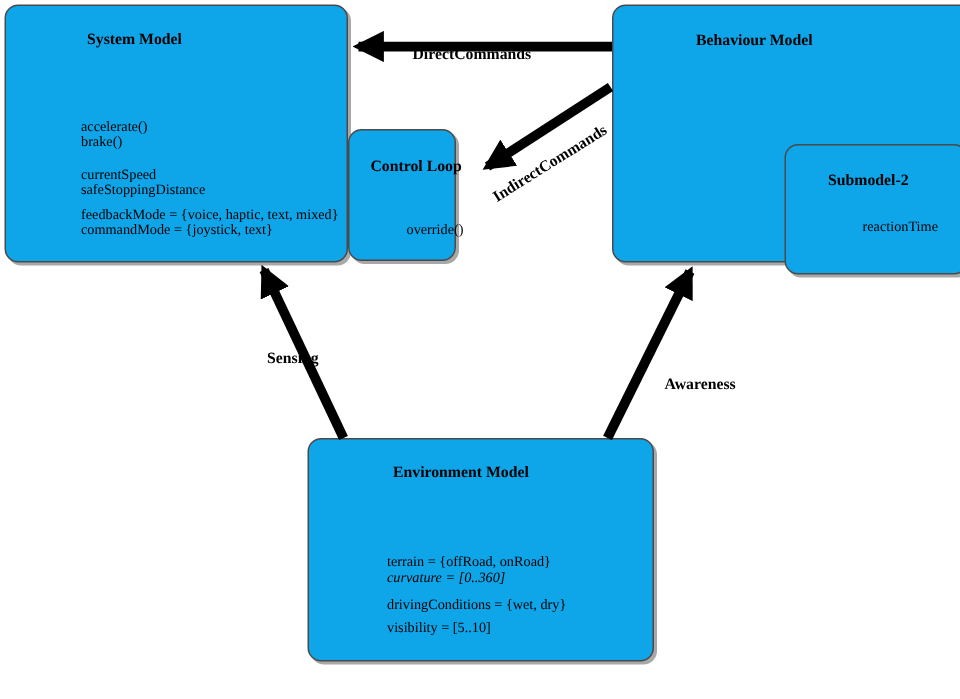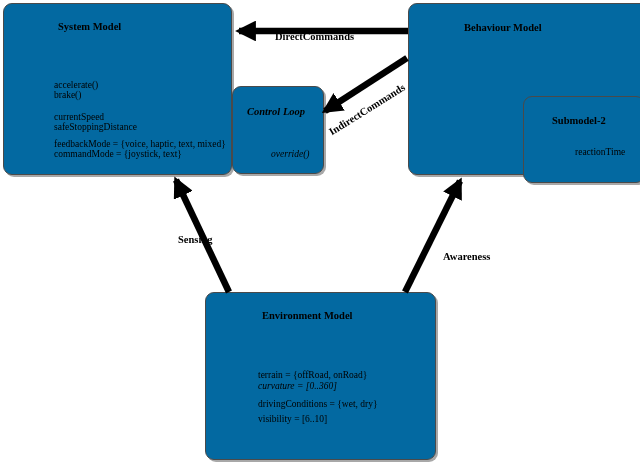--- a/index.html
+++ b/index.html
@@ -11,21 +11,21 @@
   #canvas {
     position: relative;
     width: 640px;
     height: 466px;
     background: #ffffff;
     overflow: hidden;
   }
   .node {
     position: absolute;
     box-sizing: border-box;
-    background: #0369a1;
+    background: #0ea5e9;
     border: 1px solid #4a4a4a;
     border-radius: 9px;
     box-shadow: 2px 2px 0 #a8a8a8;
   }
   .node-title {
     position: absolute;
     font-weight: bold;
     font-size: 10.5px;
     line-height: 11px;
     color: #000;
@@ -35,24 +35,24 @@
     position: absolute;
     font-size: 9.5px;
     line-height: 10px;
     color: #000;
     white-space: nowrap;
     margin-left: 24px;
   }
   
   #box-system      { left: 3px;   top: 3px;   width: 229px; height: 172px; z-index: 1; }
   #box-behaviour   { left: 408px; top: 3px;   width: 266px; height: 172px; z-index: 1; }
-  #box-control     { left: 232px; top: 86px;  width: 92px;  height: 88px;  z-index: 2; font-style: italic; }
+  #box-control     { left: 232px; top: 86px;  width: 72px;  height: 88px;  z-index: 2; }
   #box-submodel1   { left: 411px; top: 86px;  width: 109px; height: 89px;  z-index: 2; }
   #box-submodel2   { left: 523px; top: 96px;  width: 122px; height: 87px;  z-index: 2; }
-  #box-environment { left: 205px; top: 292px; width: 231px; height: 168px; z-index: 1; }
+  #box-environment { left: 205px; top: 292px; width: 231px; height: 149px; z-index: 1; }
 
   #arrow-layer {
     position: absolute;
     left: 0; top: 0;
     width: 640px; height: 466px;
     z-index: 4;
     pointer-events: none;
   }
   .arrow-label {
     position: absolute;
@@ -101,21 +101,21 @@
   <div class="node" id="box-submodel2">
     <div class="node-title" style="left:28px; top:18px;">Submodel-2</div>
     <div class="node-line" style="left:27px; top:50px;">reactionTime</div>
   </div>
 
   <div class="node" id="box-environment">
     <div class="node-title" style="left:56px; top:17px;">Environment Model</div>
     <div class="node-line" style="left:28px; top:77px;">terrain = {offRoad, onRoad}</div>
     <div class="node-line" style="left:28px; top:88px;font-style:italic;">curvature = [0..360]</div>
     <div class="node-line" style="left:28px; top:106px;">drivingConditions = {wet, dry}</div>
-    <div class="node-line" style="left:28px; top:121px;">visibility = [6..10]</div>
+    <div class="node-line" style="left:28px; top:121px;">visibility = [5..10]</div>
   </div>
 
   <svg id="arrow-layer" viewBox="0 0 640 466" xmlns="http://www.w3.org/2000/svg">
     <defs>
       <marker id="ah" markerWidth="3.2" markerHeight="3.2" refX="2.6" refY="1.6" orient="auto" markerUnits="strokeWidth">
         <path d="M0,0 L3.2,1.6 L0,3.2 Z" fill="#000000"></path>
       </marker>
     </defs>
     <line x1="408" y1="31" x2="239" y2="31" stroke="#000" stroke-width="6.5" marker-end="url(#ah)"></line>
     <line x1="407" y1="58" x2="325" y2="111" stroke="#000" stroke-width="6.5" marker-end="url(#ah)"></line>

